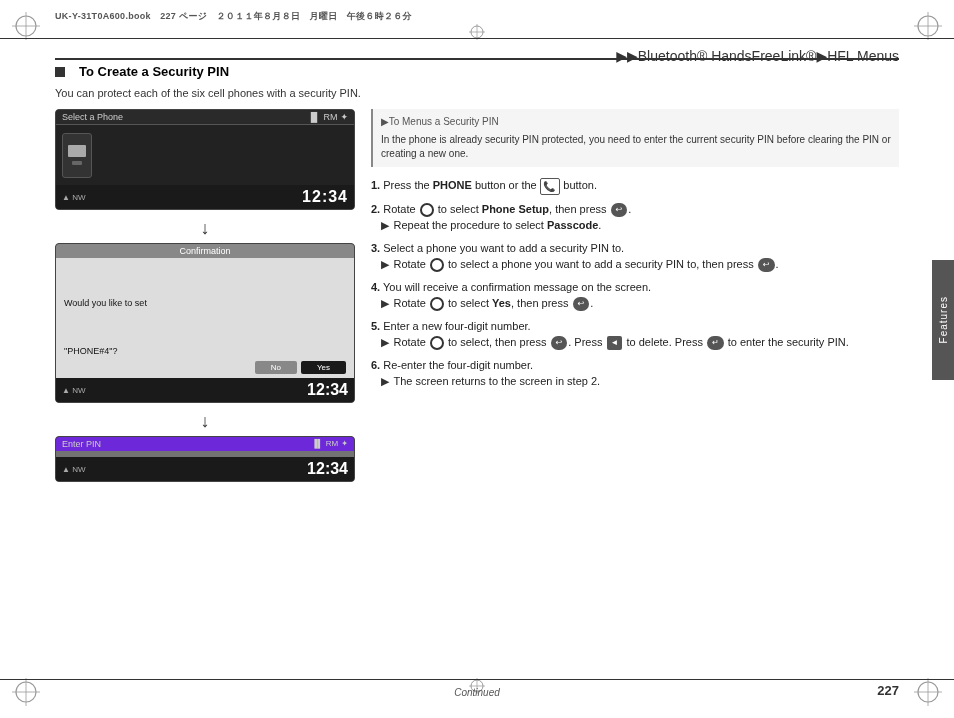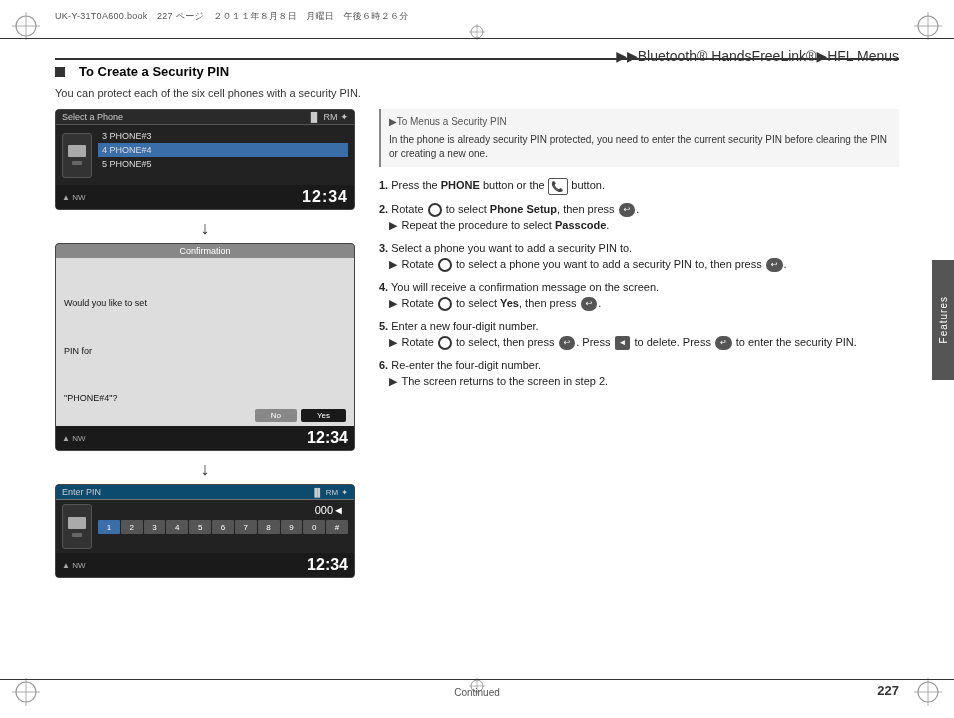--- a/index.html
+++ b/index.html
@@ -42,20 +42,21 @@
     }
 
     
     .file-path {
       position: absolute;
       top: 10px;
       left: 55px;
       font-size: 9px;
       color: #555;
       letter-spacing: 0.3px;
+      font-weight: bold;
     }
 
     
     .top-header {
       position: absolute;
       top: 48px;
       right: 55px;
       font-size: 10px;
       color: #333;
     }
@@ -92,20 +93,21 @@
     }
 
     
     .continued {
       position: absolute;
       bottom: 20px;
       left: 50%;
       transform: translateX(-50%);
       font-size: 10px;
       color: #555;
+      font-style: italic;
     }
 
     
     .reg-mark {
       position: absolute;
       width: 16px;
       height: 16px;
     }
     .reg-mark svg { width: 100%; height: 100%; }
 
@@ -142,21 +144,21 @@
 
     .intro-text {
       font-size: 11px;
       color: #333;
       margin-bottom: 10px;
     }
 
     
     .two-col {
       display: flex;
-      gap: 24px;
+      gap: 16px;
     }
 
     .left-col {
       width: 300px;
       flex-shrink: 0;
     }
 
     .right-col {
       flex: 1;
     }
@@ -296,26 +298,26 @@
     }
 
     
     .pin-screen {
       background: #1a1a1a;
       border: 1px solid #444;
       border-radius: 4px;
       overflow: hidden;
     }
     .pin-header {
-      background: #0c4a6e;
+      background: #6d28d9;
       padding: 2px 6px;
       display: flex;
       justify-content: space-between;
-      align-items: center;
-      border-bottom: 1px solid #737373;
+      align-items: flex-start;
+      border-bottom: 6px solid #737373;
     }
     .pin-header span { color: #ccc; font-size: 9px; }
     .pin-body {
       background: #222;
       padding: 4px 6px;
     }
     .pin-number-display {
       color: #fff;
       font-size: 11px;
       text-align: right;
@@ -534,45 +536,33 @@
             <span class="screen-icon">✦</span>
           </div>
         </div>
         <div class="screen-body" style="display:flex; gap:6px;">
           <div style="display:flex; flex-direction:column; justify-content:center;">
             <div class="phone-img-placeholder">
               <div class="phone-screen-inner"></div>
               <div class="phone-btn-inner"></div>
             </div>
           </div>
-          <div style="flex:1;">
-            <div class="phone-list-item">
-              <span>3 PHONE#3</span>
-            </div>
-            <div class="phone-list-item selected">
-              <span>4 PHONE#4</span>
-            </div>
-            <div class="phone-list-item">
-              <span>5 PHONE#5</span>
-            </div>
-          </div>
         </div>
         <div class="screen-footer">
           <span class="nav-arrows">▲ NW</span>
           <span class="time-display">12:34</span>
         </div>
       </div>
 
       <div class="down-arrow">↓</div>
 
       <div class="confirm-screen">
         <div class="confirm-header">Confirmation</div>
         <div class="confirm-body">
           <p>Would you like to set</p>
-          <p>PIN for</p>
           <p>"PHONE#4"?</p>
           <div class="confirm-buttons">
             <div class="confirm-btn">No</div>
             <div class="confirm-btn active">Yes</div>
           </div>
         </div>
         <div class="confirm-footer">
           <span class="nav-lbl">▲ NW</span>
           <span class="time-lbl">12:34</span>
         </div>
@@ -582,44 +572,20 @@
 
       <div class="pin-screen">
         <div class="pin-header">
           <span>Enter PIN</span>
           <div style="display:flex; gap:3px; align-items:center;">
             <span style="color:#ccc; font-size:8px;">▐▌</span>
             <span style="color:#ccc; font-size:8px;">RM</span>
             <span style="color:#ccc; font-size:8px;">✦</span>
           </div>
         </div>
-        <div class="pin-body" style="display:flex; gap:6px;">
-          <div style="display:flex; flex-direction:column; justify-content:center;">
-            <div class="phone-img-placeholder">
-              <div class="phone-screen-inner"></div>
-              <div class="phone-btn-inner"></div>
-            </div>
-          </div>
-          <div style="flex:1;">
-            <div class="pin-number-display">000◄</div>
-            <div class="numpad-row">
-              <div class="numpad-key selected">1</div>
-              <div class="numpad-key">2</div>
-              <div class="numpad-key">3</div>
-              <div class="numpad-key">4</div>
-              <div class="numpad-key">5</div>
-              <div class="numpad-key">6</div>
-              <div class="numpad-key">7</div>
-              <div class="numpad-key">8</div>
-              <div class="numpad-key">9</div>
-              <div class="numpad-key">0</div>
-              <div class="numpad-key">#</div>
-            </div>
-          </div>
-        </div>
         <div class="pin-footer">
           <span class="nav-lbl">▲ NW</span>
           <span class="time-lbl">12:34</span>
         </div>
       </div>
 
     </div>
 
     <div class="right-col">
 

